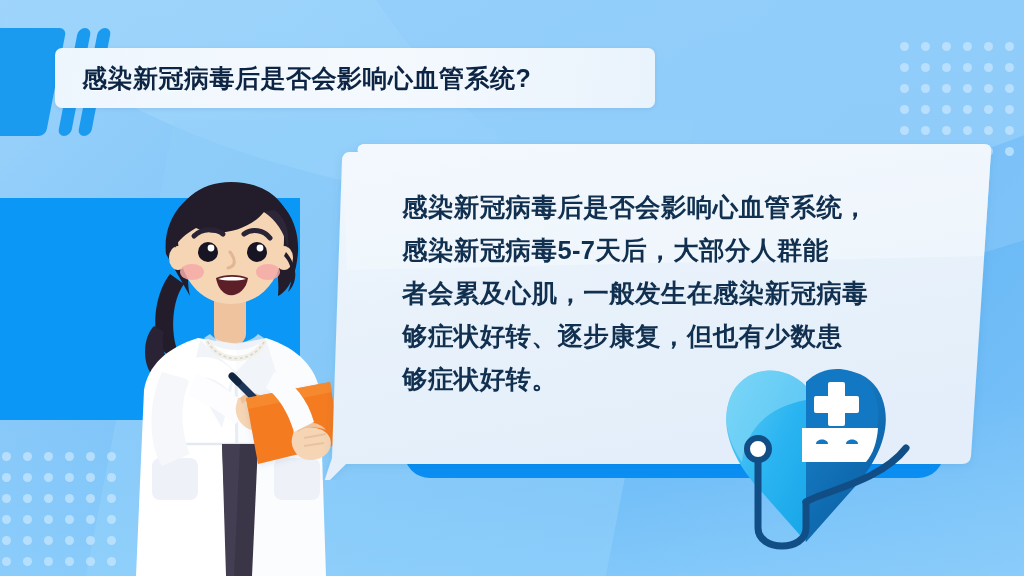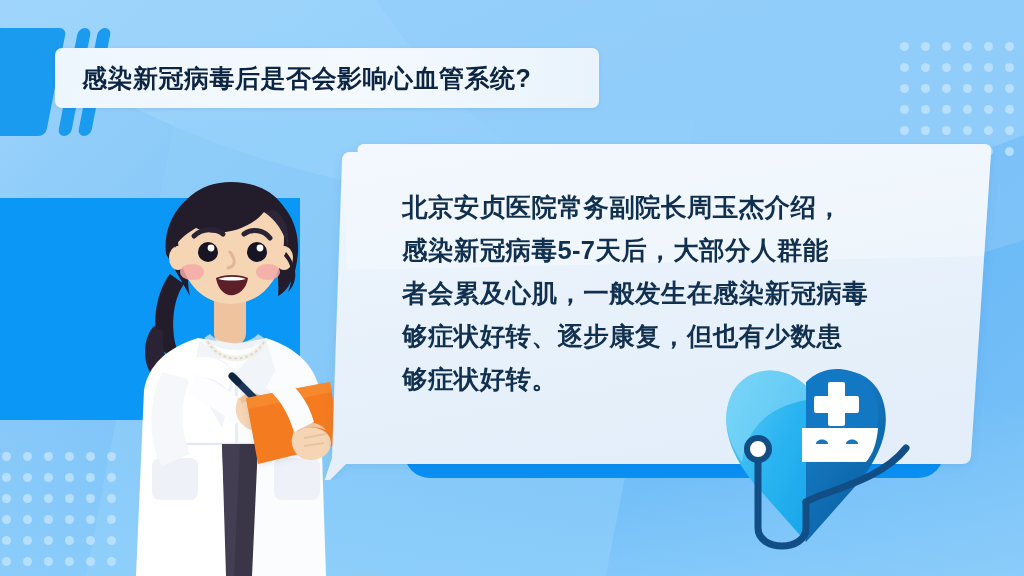--- a/index.html
+++ b/index.html
@@ -58,21 +58,21 @@
   .dots.bl .dot{background:#c6e6fd;opacity:.75;}
 
   
   .left-block{
     position:absolute;left:0;top:198px;width:300px;height:222px;
     background:#0a97f5;
   }
 
   
   .title-plate{
-    position:absolute;left:55px;top:48px;width:544px;height:60px;
+    position:absolute;left:55px;top:48px;width:600px;height:60px;
     background:linear-gradient(100deg,#eef6fd 0%,#f4f9fe 55%,#e9f3fc 100%);
     border-radius:7px;
     box-shadow:0 1px 4px rgba(20,70,130,.10);
     display:flex;align-items:center;
   }
   .title-text{
     margin-left:27px;
     font-size:25px;
     font-weight:bold;
     color:#0d2544;
@@ -331,21 +331,21 @@
         </linearGradient>
         <filter id="bubShadow" x="-10%" y="-10%" width="130%" height="130%">
           <feDropShadow dx="0" dy="2" stdDeviation="4" flood-color="#1a5f9e" flood-opacity="0.12"></feDropShadow>
         </filter>
       </defs>
       <path filter="url(#bubShadow)" d="M38 12 Q36 4 46 4 L664 4 Q672 4 671 12 L651 316 Q650 324 642 324
                L26 324 L2 348 L12 318 L22 20 Q23 12 30 12 Z" fill="url(#bubGrad)"></path>
       <path d="M38 12 Q36 4 46 4 L664 4 Q672 4 671 12 L664 116 L27 130 L22 20 Q23 12 30 12 Z" fill="#f4f9fe" opacity=".6"></path>
     </svg>
     <div class="bubble-text">
-      <div>北京安贞医院常务副院长周玉杰介绍，</div>
+      <div>感染新冠病毒后是否会影响心血管系统，</div>
       <div>感染新冠病毒5-7天后，大部分人群能</div>
       <div>者会累及心肌，一般发生在感染新冠病毒</div>
       <div>够症状好转、逐步康复，但也有少数患</div>
       <div>够症状好转。</div>
     </div>
   </div>
 
   <div class="heart-wrap">
     <svg width="280" height="230" viewBox="0 0 280 230" xmlns="http://www.w3.org/2000/svg">
       <defs>

